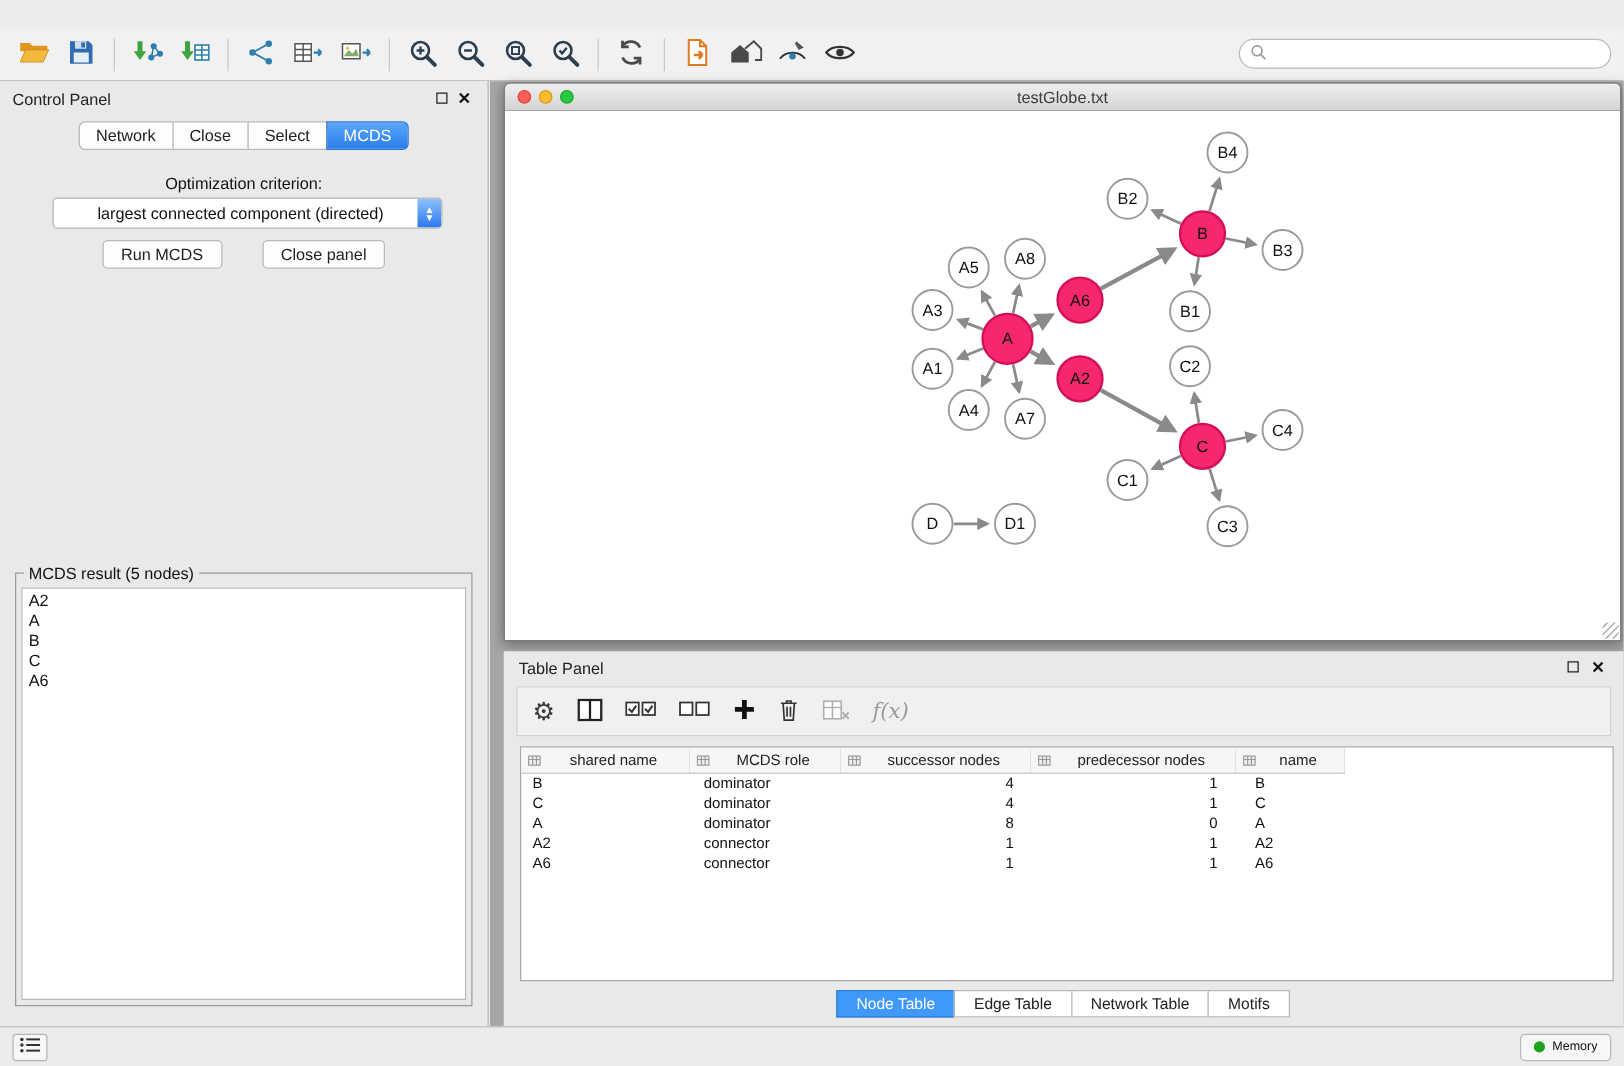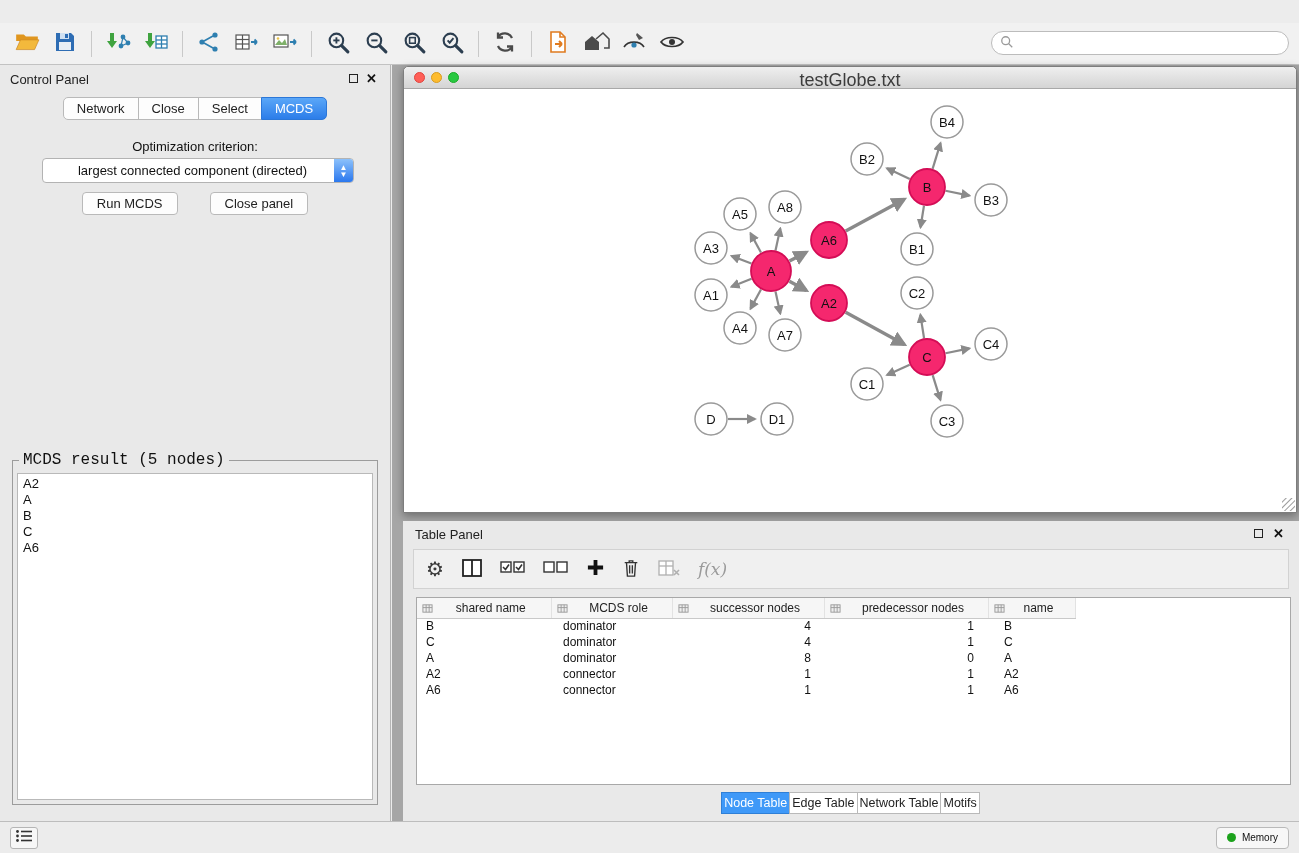--- a/index.html
+++ b/index.html
@@ -50,38 +50,38 @@
     border:1px solid #b3b3b3; border-radius:4px; display:flex; align-items:center; overflow:hidden;text-align:center; }
   .dropdown-value { flex:1; padding-left:8px; font-size:13px; white-space:nowrap; }
   .dropdown-stepper { width:19px; align-self:stretch; background:linear-gradient(#8cc1fb,#2b78ee);
     display:flex; flex-direction:column; align-items:center; justify-content:center; color:#fff; }
   .chev { font-size:8px; line-height:7px; }
   .btn-row { position:absolute; top:127px; left:0; right:0; display:flex; justify-content:center; gap:32px; }
   .btn { font-size:13px; padding:3px 14px; background:#fdfdfd; border:1px solid #b9b9b9;
     border-radius:4px; color:#222; }
   .mcds-fieldset { position:absolute; left:12px; right:12px; top:386px; bottom:16px;
     border:1px solid #9c9c9c; padding:4px; background:#e9e9e9; }
-  .mcds-fieldset legend { font-size:16px; padding:0 4px; margin-left:2px;font-family:Liberation Mono, monospace; }
+  .mcds-fieldset legend { font-size:13px; padding:0 4px; margin-left:2px; }
   .result-list { width:100%; height:100%; background:#fff; border:1px solid #b9b9b9;
     overflow:auto; font-size:13px; padding:2px 5px; }
   .result-item { line-height:16px; }
 
   
   .desktop { position:absolute; left:392px; top:65px; right:0; bottom:32px; background:#a6a6a6; }
   .net-window { position:absolute; left:11px; top:1px; width:894px; height:447px; background:#fff;
     border:1px solid #7d7d7d; border-radius:5px 5px 0 0; box-shadow:0 3px 10px rgba(0,0,0,.35); }
   .nw-titlebar { position:relative; height:22px; background:linear-gradient(#efefef,#d4d4d4);
     border-bottom:1px solid #a8a8a8; border-radius:5px 5px 0 0; }
   .nw-titlebar .title { position:absolute; left:0; right:0; top:3px; text-align:center;
-    font-size:18px; color:#3c3c3c; }
+    font-size:13px; color:#3c3c3c; }
   .nlight { position:absolute; top:5px; width:11px; height:11px; border-radius:50%; }
   .nlight.red { left:10px; background:#ff5f57; border:1px solid #e0443e; }
   .nlight.yellow { left:27px; background:#febc2e; border:1px solid #d89c1f; }
   .nlight.green { left:44px; background:#28c840; border:1px solid #1aab29; }
-  .nw-canvas { position:absolute; left:0; right:0; top:23px; bottom:0; background:#fff; overflow:hidden; }
+  .nw-canvas { position:absolute; left:0; right:0; top:23px; bottom:0; background:#fff; overflow:hidden;padding-left:35px; }
   .nw-canvas svg { display:block; }
   .resize-handle { position:absolute; right:1px; bottom:1px; width:13px; height:13px;
     background:repeating-linear-gradient(135deg,#fff,#fff 2px,#9a9a9a 3px,#fff 4px); }
   svg text { font-family:"Liberation Sans",sans-serif; }
 
   
   .table-panel { position:absolute; left:11px; top:456px; right:0; height:300px; background:#e9e9e9; }
   .tp-header { position:relative; height:26px; }
   .tp-title { position:absolute; left:12px; top:6px; font-size:13px; color:#222; }
   .tp-header .float-icon { right:36px; top:8px; }
@@ -96,21 +96,21 @@
     border-right:1px solid #e2e2e2; font-weight:normal; text-align:center; position:relative;
     padding:0 4px 0 18px; font-size:12px; color:#222; }
   .th-ico { position:absolute; left:5px; top:5px; }
   .node-table td { height:16px; padding:0 4px; white-space:nowrap; }
   .node-table td.c0 { padding-left:9px; }
   .node-table td.c1 { padding-left:12px; }
   .node-table td.c2 { text-align:right; padding-right:13px; }
   .node-table td.c3 { text-align:right; padding-right:14px; }
   .node-table td.c4 { padding-left:16px; }
   .tp-tabs { position:absolute; left:0; right:0; bottom:7px; display:flex; justify-content:center; }
-  .tp-tab { font-size:12.5px; padding:3px 2px; background:#fff; border:1px solid #b9b9b9;
+  .tp-tab { font-size:12.5px; padding:3px 15px; background:#fff; border:1px solid #b9b9b9;
     margin-left:-1px; color:#222; }
   .tp-tab.active { background:#3f99f8; color:#fff; border-color:#2f7fd6; }
 
   
   .statusbar { position:absolute; left:0; bottom:0; width:100%; height:32px; background:#ececec;
     border-top:1px solid #bdbdbd; display:flex; align-items:center; justify-content:space-between;
     padding:0 10px; }
   .list-button { width:28px; height:22px; border:1px solid #b5b5b5; border-radius:3px;
     background:#f7f7f7; display:flex; align-items:center; justify-content:center; }
   .memory-button { height:22px; border:1px solid #b9b9b9; border-radius:4px; background:#f7f7f7;

